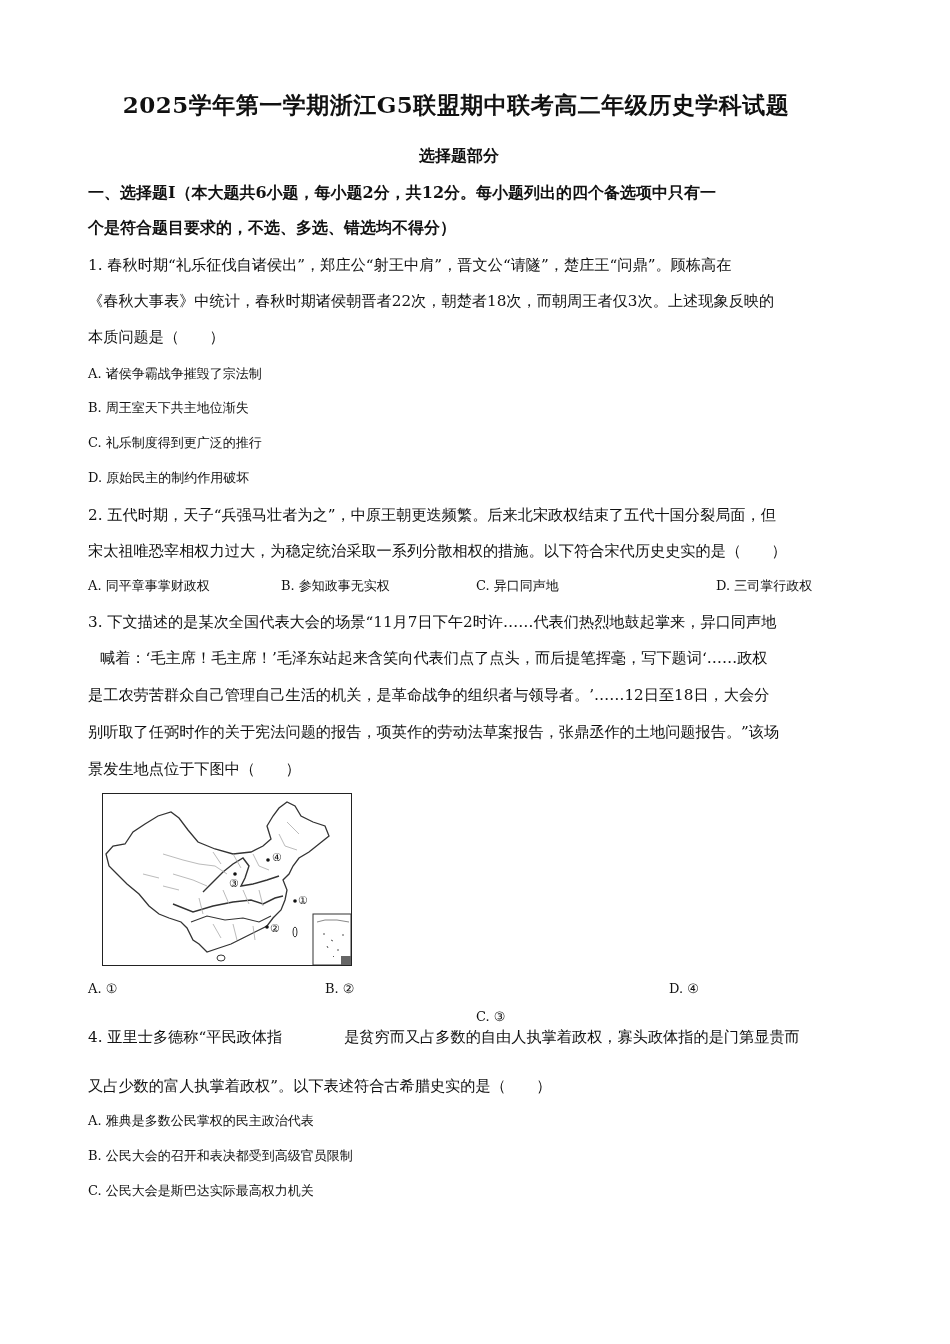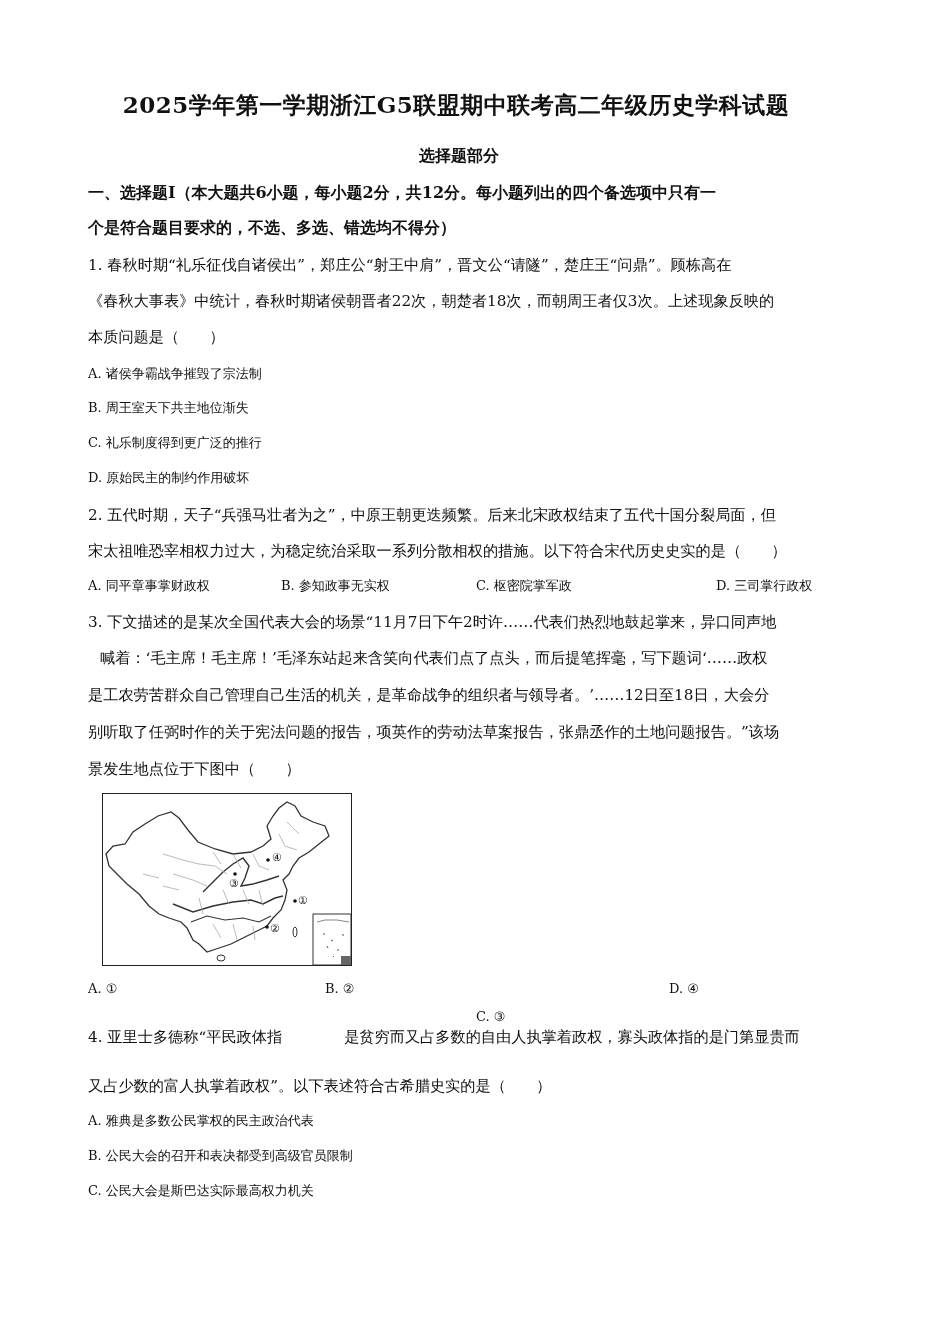--- a/index.html
+++ b/index.html
@@ -33,21 +33,21 @@
   <div class="line" style="top:327px;">本质问题是（　　）</div>
   <div class="line opt" style="top:364px;">A. 诸侯争霸战争摧毁了宗法制</div>
   <div class="line opt" style="top:398px;">B. 周王室天下共主地位渐失</div>
   <div class="line opt" style="top:433px;">C. 礼乐制度得到更广泛的推行</div>
   <div class="line opt" style="top:468px;">D. 原始民主的制约作用破坏</div>
 
   <div class="line" style="top:505px;">2. 五代时期，天子“兵强马壮者为之”，中原王朝更迭频繁。后来北宋政权结束了五代十国分裂局面，但</div>
   <div class="line" style="top:541px;">宋太祖唯恐宰相权力过大，为稳定统治采取一系列分散相权的措施。以下符合宋代历史史实的是（　　）</div>
   <div class="line opt" style="top:576px; left:88px;">A. 同平章事掌财政权</div>
   <div class="line opt" style="top:576px; left:281px;">B. 参知政事无实权</div>
-  <div class="line opt" style="top:576px; left:476px;">C. 枢密院掌军政</div>
+  <div class="line opt" style="top:576px; left:476px;">C. 异口同声地</div>
   <div class="line opt" style="top:576px; left:669px;margin-left:47px;">D. 三司掌行政权</div>
 
   <div class="line" style="top:612px;">3. 下文描述的是某次全国代表大会的场景“11月7日下午2时许……代表们热烈地鼓起掌来，异口同声地</div>
   <div class="line" style="top:648px;margin-left:12px;">喊着：‘毛主席！毛主席！’毛泽东站起来含笑向代表们点了点头，而后提笔挥毫，写下题词‘……政权</div>
   <div class="line" style="top:685px;">是工农劳苦群众自己管理自己生活的机关，是革命战争的组织者与领导者。’……12日至18日，大会分</div>
   <div class="line" style="top:722px;text-align:right;">别听取了任弼时作的关于宪法问题的报告，项英作的劳动法草案报告，张鼎丞作的土地问题报告。”该场</div>
   <div class="line" style="top:759px;">景发生地点位于下图中（　　）</div>
 
   <div class="map">
     <svg width="248" height="171" viewBox="0 0 248 171">

